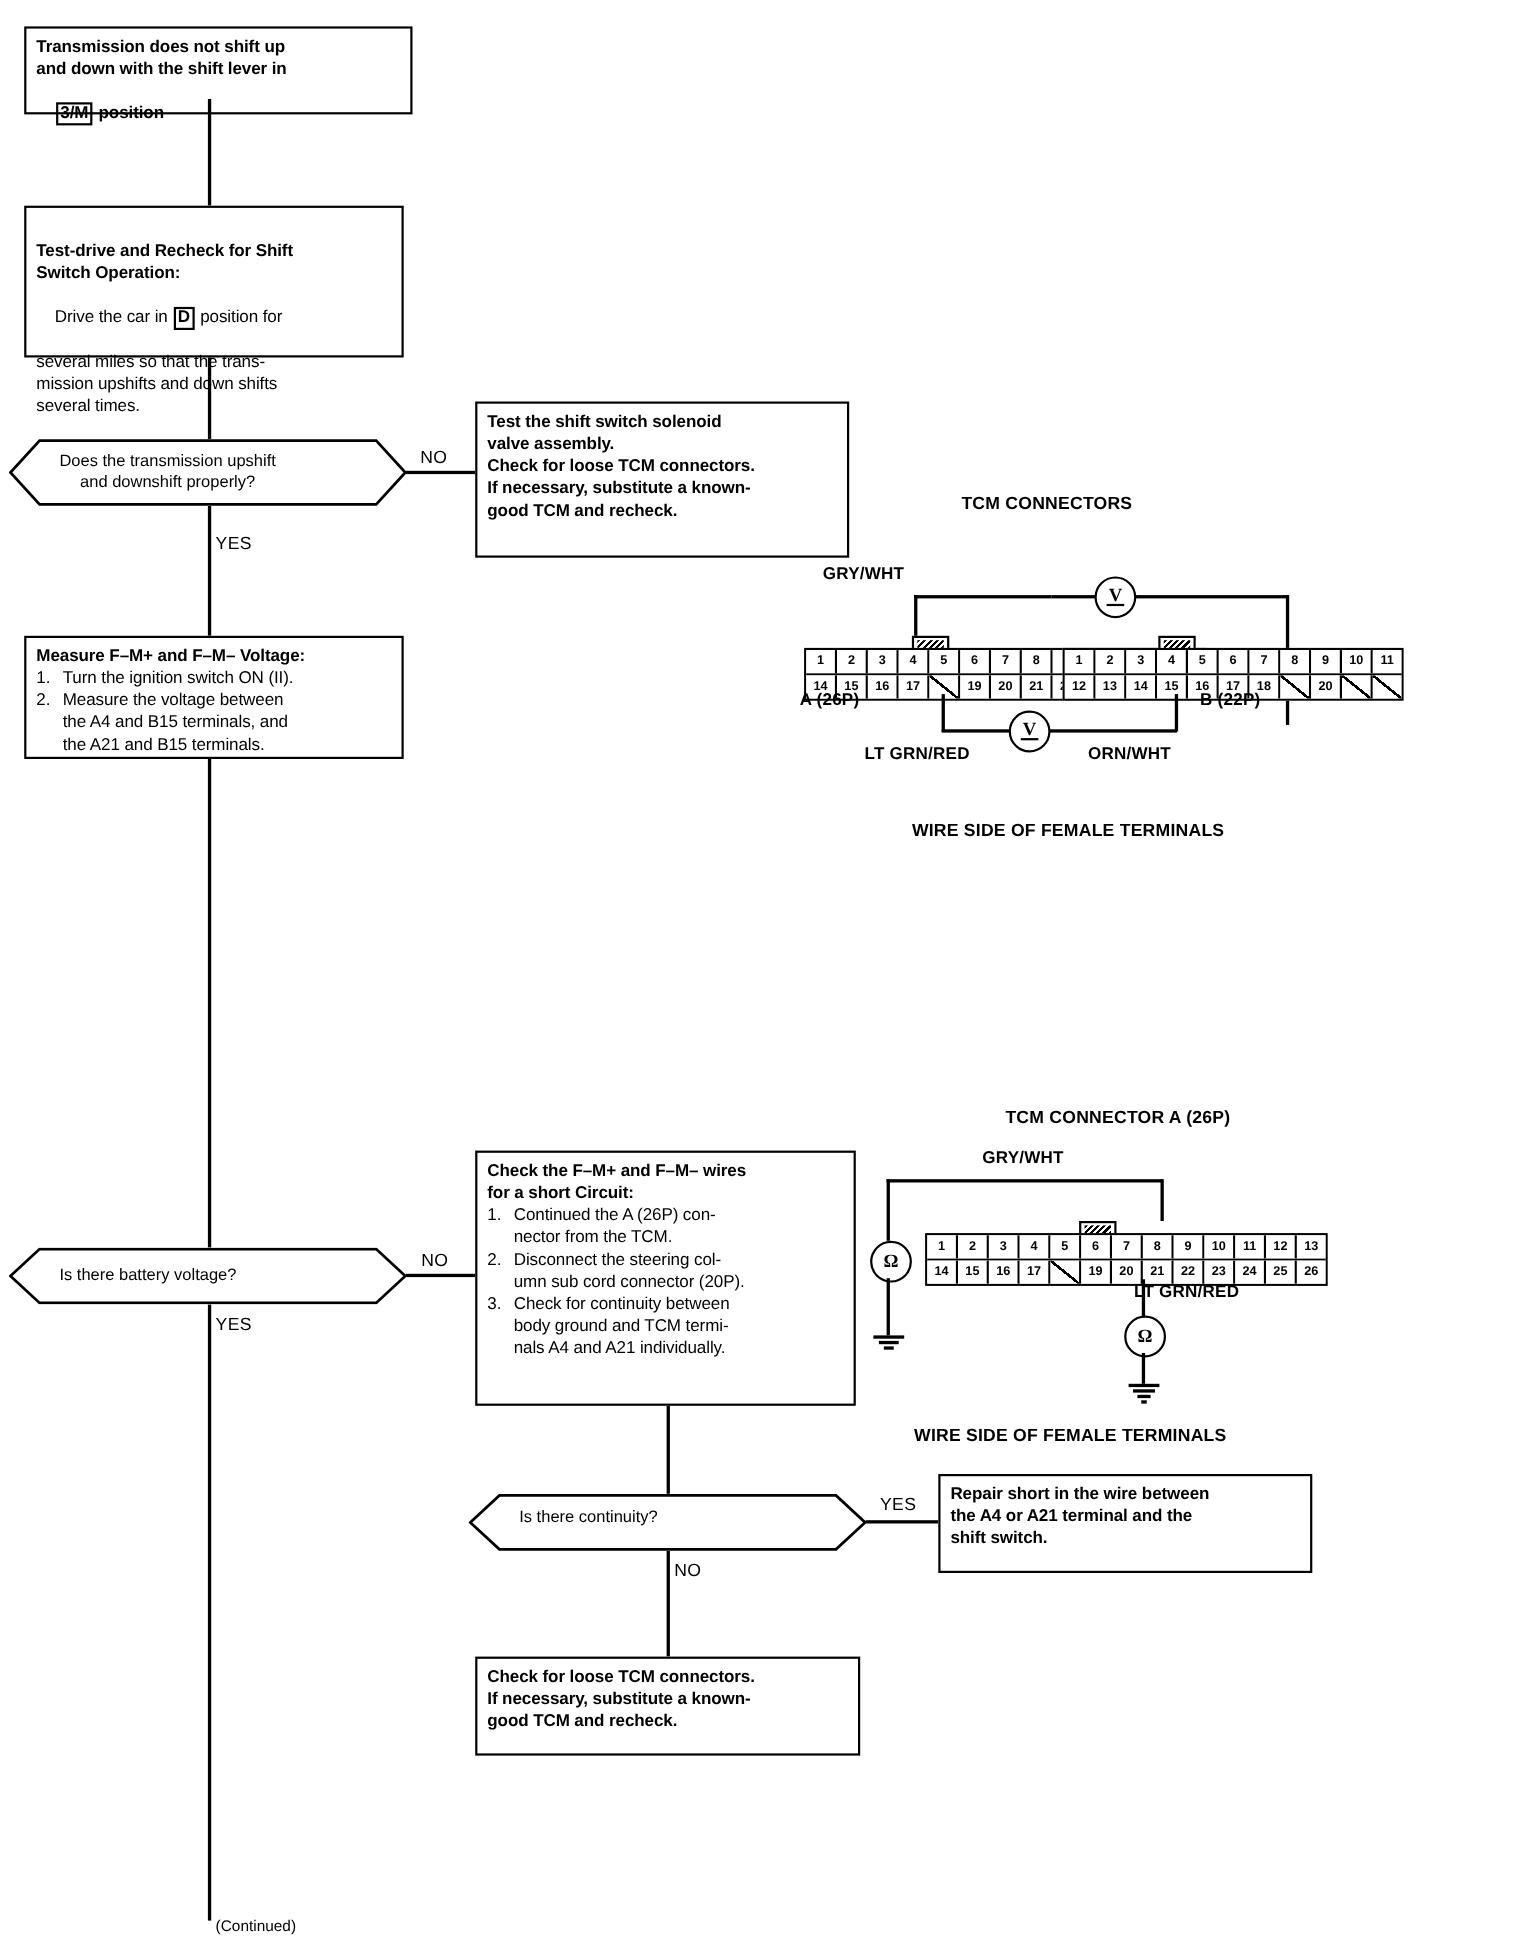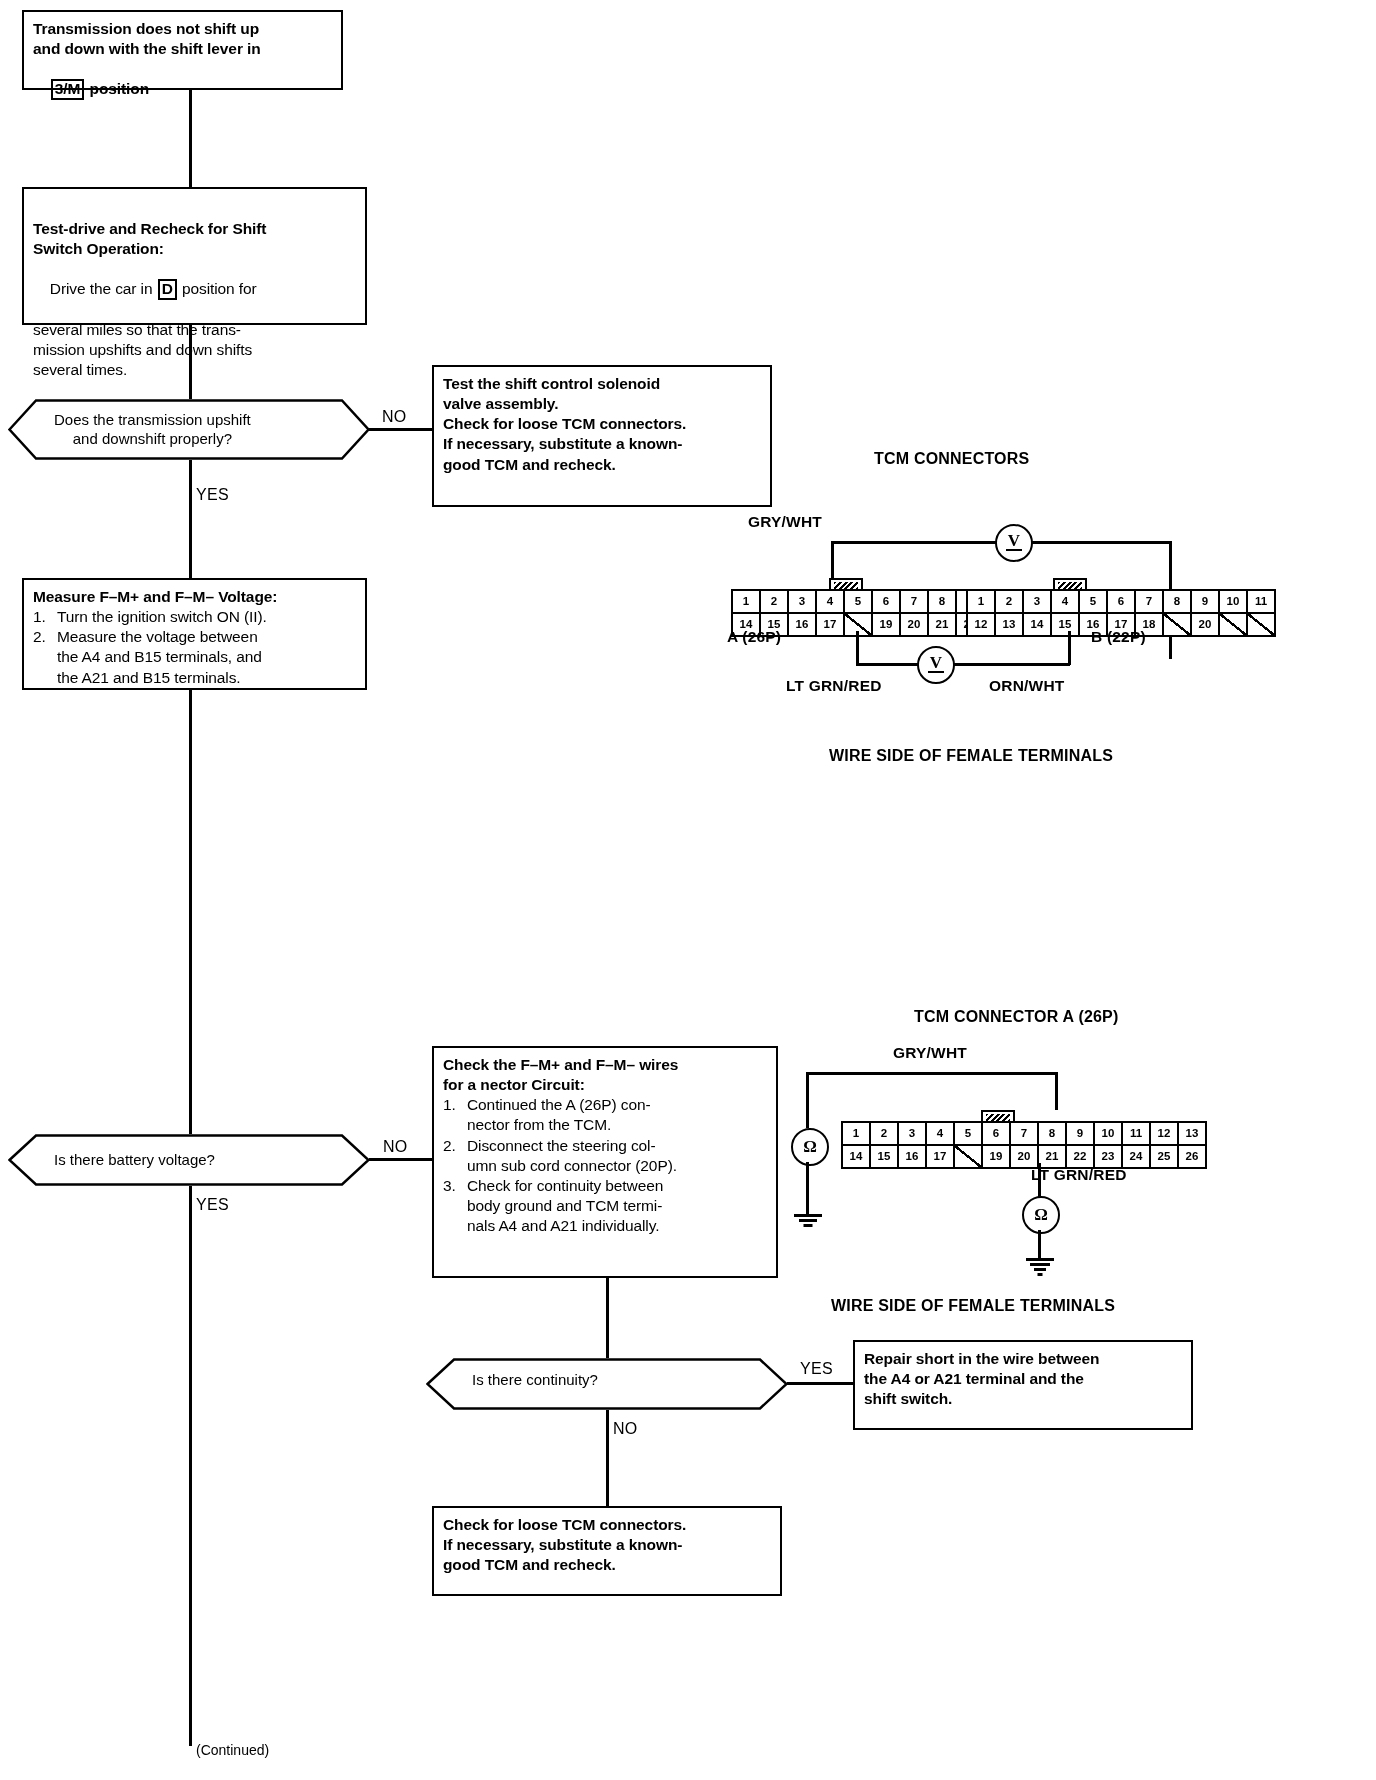--- a/index.html
+++ b/index.html
@@ -106,21 +106,21 @@
 
   .continued{position:absolute;font-size:14px;}
   .inbox{
     display:inline-block;border:2px solid #000;padding:0 2px;
     font-weight:bold;line-height:1.05;margin:0 1px;
   }
 </style>
 </head>
 <body>
 
-<div class="abs box" style="left:22px;top:10px;width:321px;height:80px;">
+<div class="abs box" style="left:22px;top:24px;width:353px;height:80px;">
   <div class="ln" style="font-weight:bold;">Transmission does not shift up</div>
   <div class="ln" style="font-weight:bold;">and down with the shift lever in</div>
   <div class="ln" style="font-weight:bold;">
     <span class="inbox">3/M</span><span> position</span>
   </div>
 </div>
 
 <div class="vline" style="left:189px;top:90px;height:97px;"></div>
 
 <div class="abs box" style="left:22px;top:187px;width:345px;height:138px;">
@@ -146,21 +146,21 @@
   </div>
 </div>
 
 <div class="hline" style="left:369px;top:428px;width:63px;"></div>
 <div class="blabel" style="left:382px;top:408px;">NO</div>
 
 <div class="blabel" style="left:196px;top:486px;">YES</div>
 <div class="vline" style="left:189px;top:460px;height:118px;"></div>
 
 <div class="abs box" style="left:432px;top:365px;width:340px;height:142px;font-weight:bold;">
-  <div class="ln">Test the shift control solenoid</div>
+  <div class="ln">Test the shift switch solenoid</div>
   <div class="ln">valve assembly.</div>
   <div class="ln">Check for loose TCM connectors.</div>
   <div class="ln">If necessary, substitute a known-</div>
   <div class="ln">good TCM and recheck.</div>
 </div>
 
 <div class="abs box" style="left:22px;top:578px;width:345px;height:112px;">
   <div class="ln" style="font-weight:bold;">Measure F–M+ and F–M– Voltage:</div>
   <ul class="nlist">
     <li>
@@ -345,21 +345,21 @@
 </div>
 
 <div class="hline" style="left:369px;top:1158px;width:63px;"></div>
 <div class="blabel" style="left:383px;top:1138px;">NO</div>
 <div class="blabel" style="left:196px;top:1196px;">YES</div>
 <div class="vline" style="left:189px;top:1186px;height:560px;"></div>
 <div class="continued" style="left:148px;top:1742px;margin-left:48px;">(Continued)</div>
 
 <div class="abs box" style="left:432px;top:1046px;width:346px;height:232px;">
   <div class="ln" style="font-weight:bold;">Check the F–M+ and F–M– wires</div>
-  <div class="ln" style="font-weight:bold;">for a nector Circuit:</div>
+  <div class="ln" style="font-weight:bold;">for a short Circuit:</div>
   <ul class="nlist">
     <li>
       <span class="n">1.</span>
       <span class="t">
         <span style="display:block">Continued the A (26P) con-</span>
         <span style="display:block">nector from the TCM.</span>
       </span>
     </li>
     <li>
       <span class="n">2.</span>

